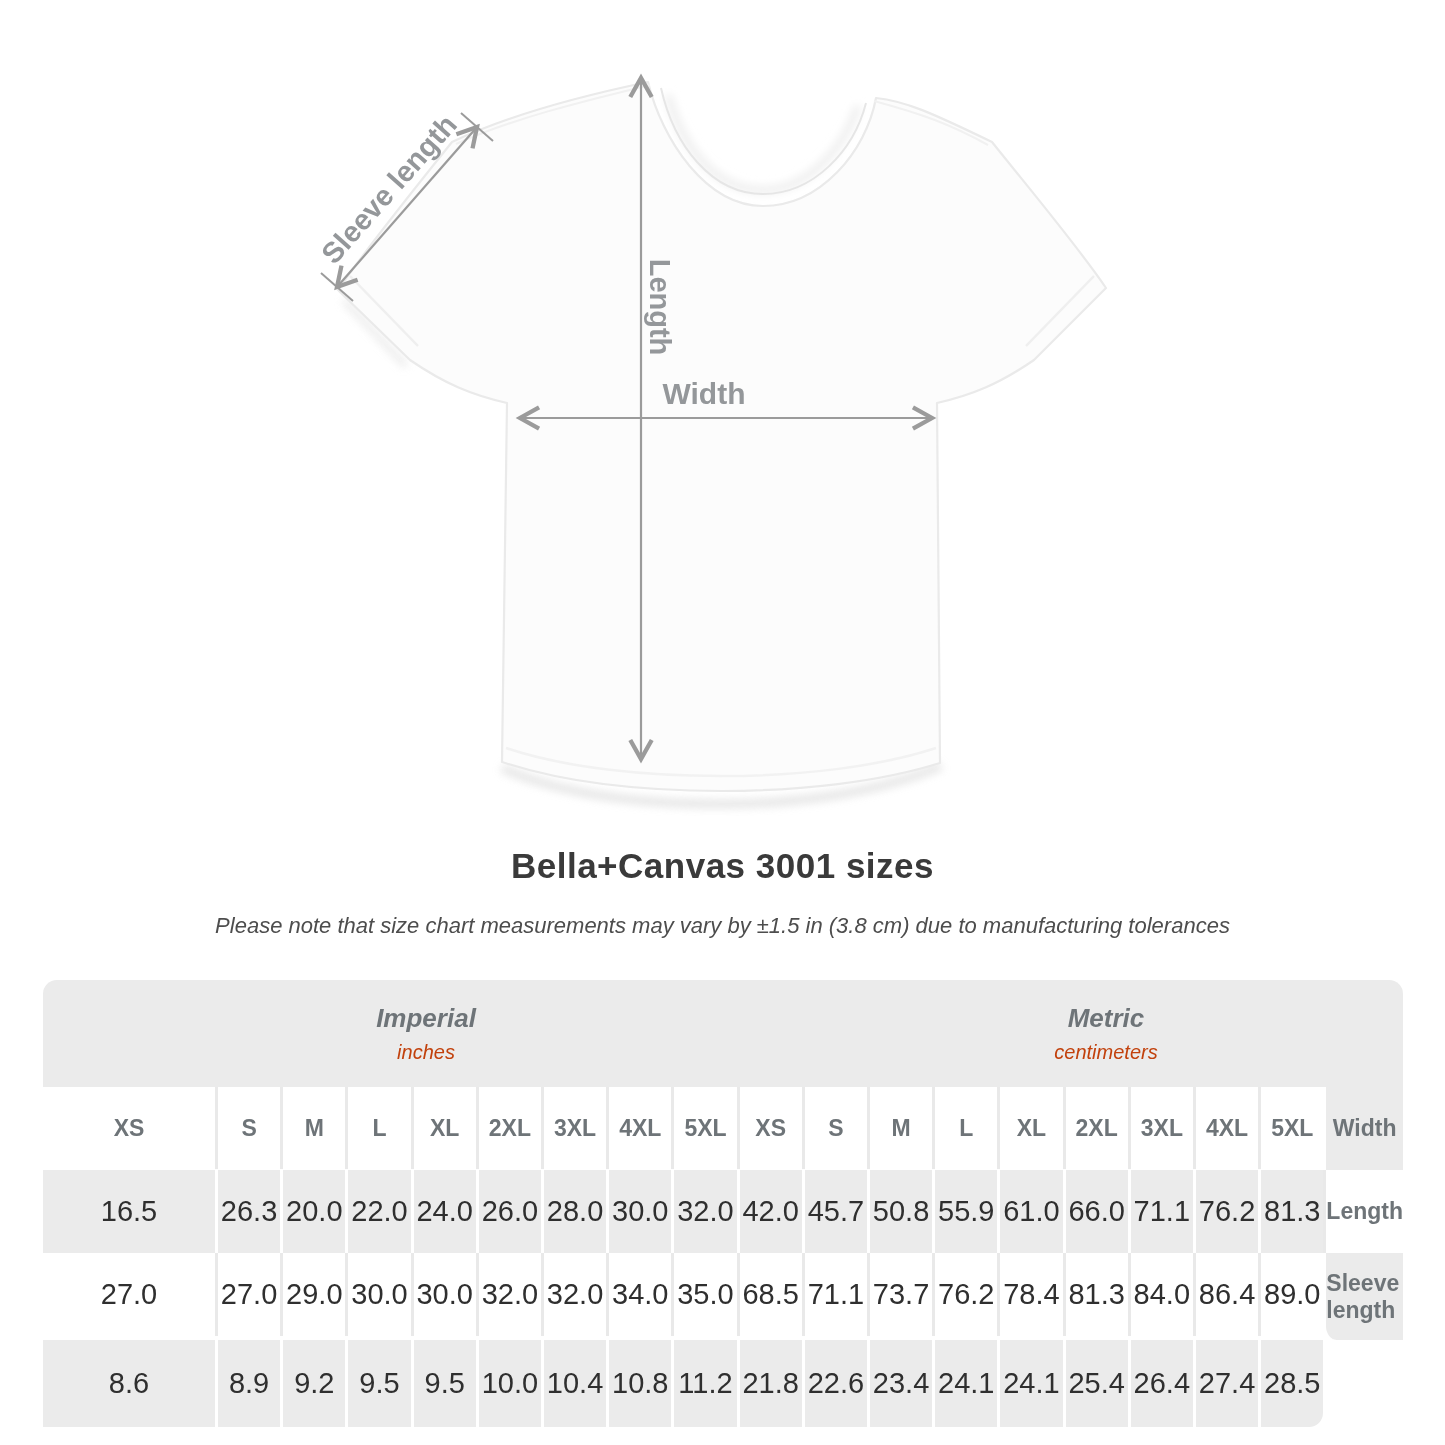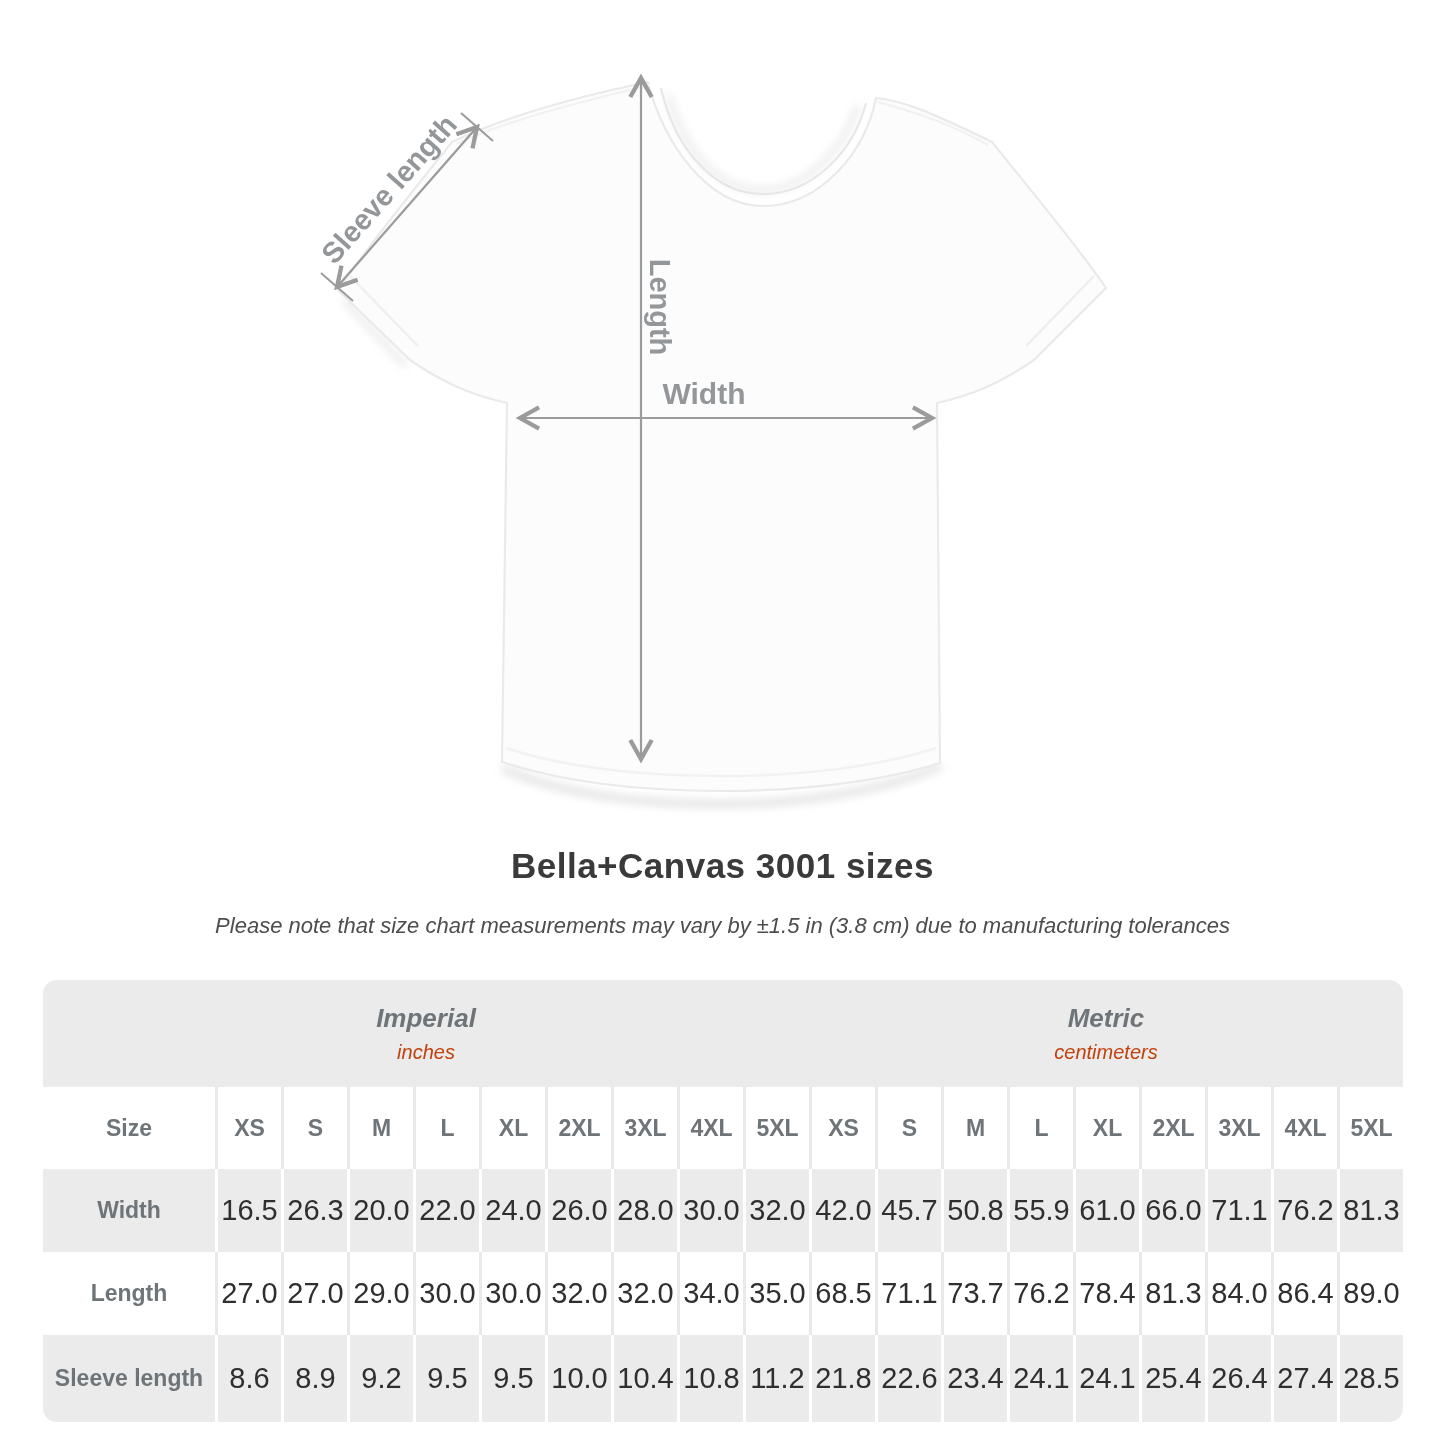--- a/index.html
+++ b/index.html
@@ -107,21 +107,20 @@
       <div class="group g-imperial">
         <div class="gname">Imperial</div>
         <div class="gunit">inches</div>
       </div>
       <div class="group g-metric">
         <div class="gname">Metric</div>
         <div class="gunit">centimeters</div>
       </div>
     </div>
     <div class="grid" id="grid">
-        <div class="cell r0 lab">Size</div>
         <div class="cell r0 head">XS</div>
         <div class="cell r0 head">S</div>
         <div class="cell r0 head">M</div>
         <div class="cell r0 head">L</div>
         <div class="cell r0 head">XL</div>
         <div class="cell r0 head">2XL</div>
         <div class="cell r0 head">3XL</div>
         <div class="cell r0 head">4XL</div>
         <div class="cell r0 head">5XL</div>
         <div class="cell r0 head">XS</div>

